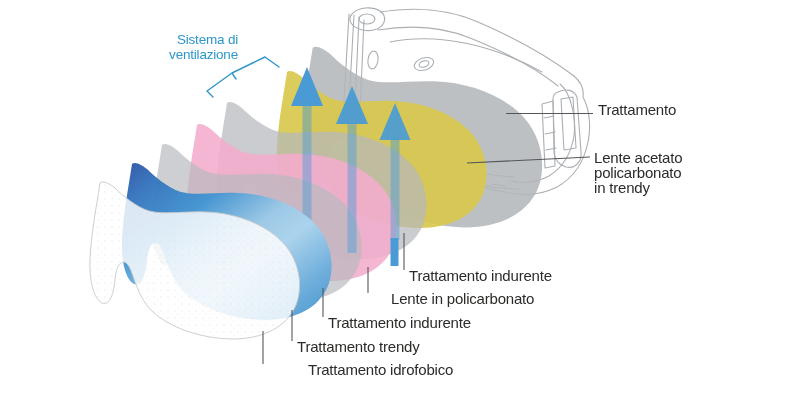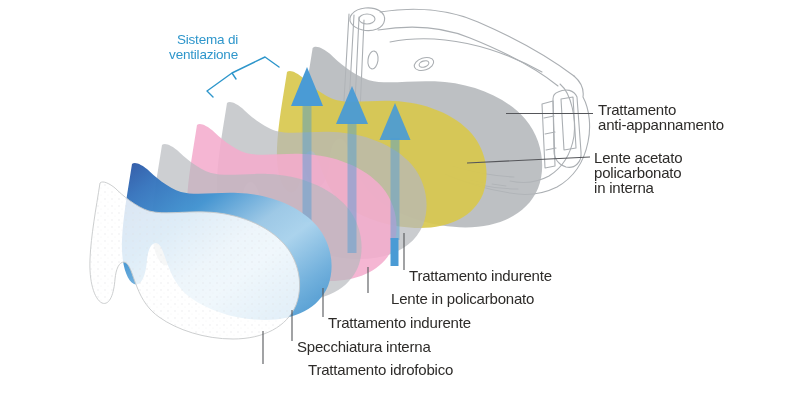--- a/index.html
+++ b/index.html
@@ -94,27 +94,26 @@
     </g>
   </svg>
 
   <div class="lbl accent" style="left:120px;top:32px;width:118px;">
     <span>Sistema di</span><br>
     <span>ventilazione</span>
   </div>
 
   <div class="lbl" style="left:598px;top:102px;">
     <span>Trattamento</span><br>
-    <span>anti-appannamento</span>
   </div>
   <div class="lbl" style="left:594px;top:150px;">
     <span>Lente acetato</span><br>
     <span>policarbonato</span><br>
-    <span>in interna</span>
+    <span>in trendy</span>
   </div>
 
   <div class="lbl" style="left:409px;top:268px;">Trattamento indurente</div>
   <div class="lbl" style="left:373px;top:291px;margin-left:18px;">Lente in policarbonato</div>
   <div class="lbl" style="left:328px;top:315px;">Trattamento indurente</div>
-  <div class="lbl" style="left:297px;top:339px;">Specchiatura interna</div>
+  <div class="lbl" style="left:297px;top:339px;">Trattamento trendy</div>
   <div class="lbl" style="left:276px;top:362px;margin-left:32px;">Trattamento idrofobico</div>
 
 </div>
 
 </body></html>

